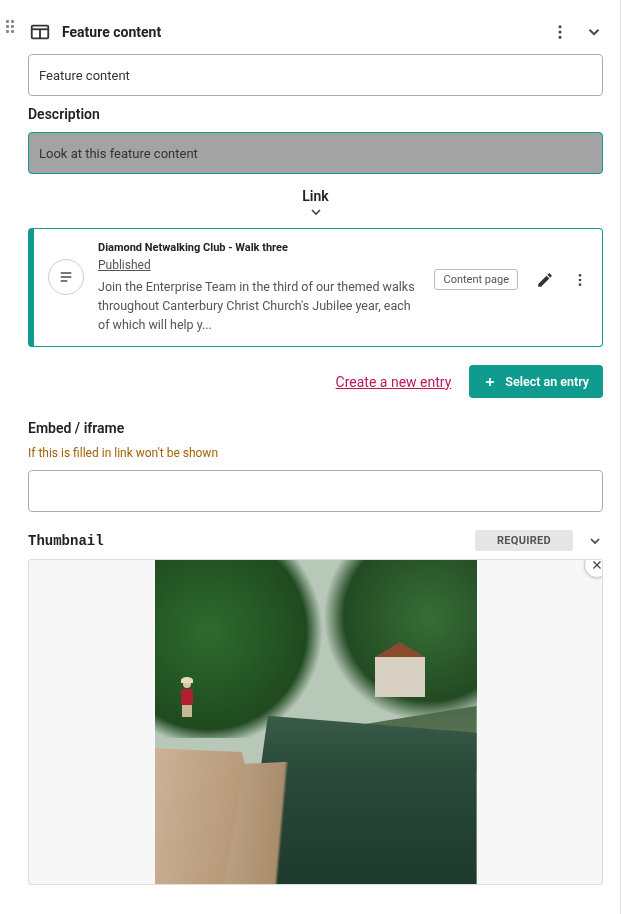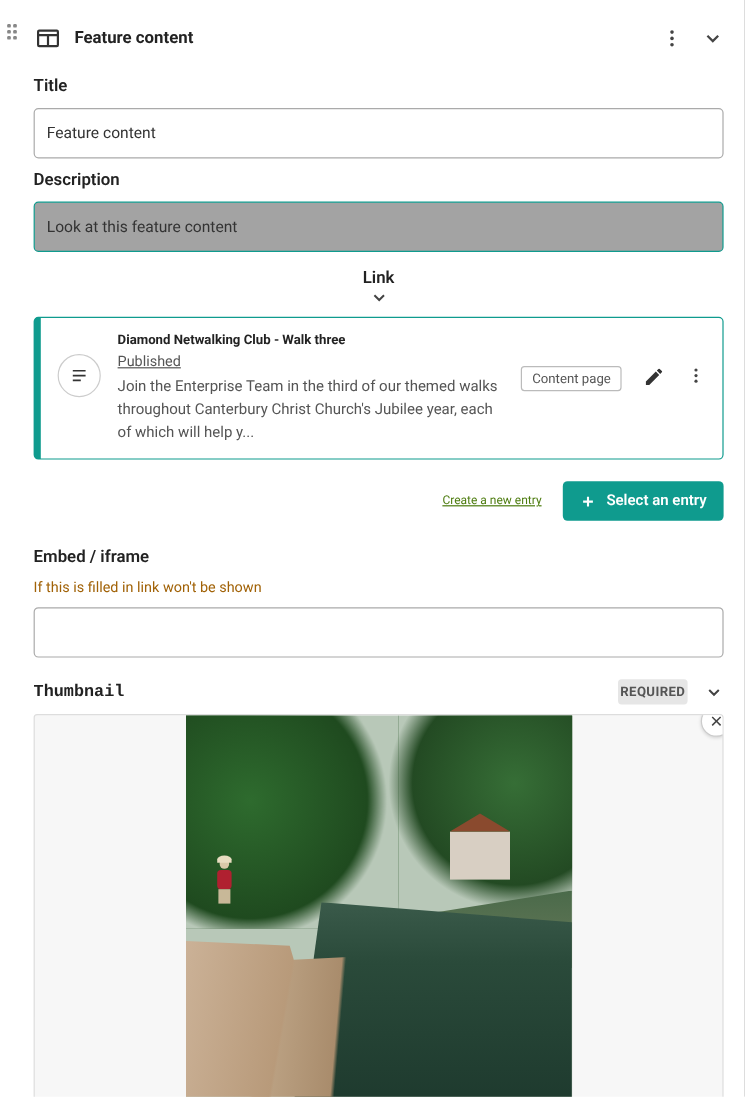--- a/index.html
+++ b/index.html
@@ -17,29 +17,29 @@
   .input { width:100%; height:42px; border:1px solid #aaa; border-radius:4px; padding:0 10px; font-size:13px; color:#333; outline:none;}
   .input.green { border-color:#0f9b8e; background:#a3a3a3; }
   .link-row { display:flex; align-items:center; justify-content:space-between; margin-top:14px; margin-bottom:8px;flex-direction:column; }
   .link-row .section-label { margin:0; }
   .entry-card { border:1px solid #0f9b8e; border-left:6px solid #0f9b8e; border-radius:4px; padding:12px 14px; display:flex; gap:14px; align-items:flex-start; }
   .entry-icon { width:36px; height:36px; border:1px solid #ccc; border-radius:50%; display:flex; align-items:center; justify-content:center; margin-top:18px; flex-shrink:0;}
   .entry-body { flex:1; }
   .entry-title { font-size:11px; font-weight:700; color:#222; }
   .entry-status { font-size:12px; color:#555; margin-top:4px;text-decoration:underline; }
   .entry-desc { font-size:12.5px; color:#555; margin-top:6px; line-height:1.5; max-width:320px;}
-  .entry-right { display:flex; align-items:flex-start; gap:18px; margin-top:28px; flex-shrink:0;}
+  .entry-right { display:flex; align-items:center; gap:18px; margin-top:28px; flex-shrink:0;}
   .badge { border:1px solid #bbb; border-radius:3px; padding:3px 8px; font-size:11px; color:#555; }
   .actions-row { display:flex; justify-content:flex-end; align-items:center; gap:18px; margin-top:18px; }
-  .link-text { font-size:10px; color:#4d7c0f; text-decoration:underline; cursor:pointer; }
+  .link-text { font-size:14px; color:#be185d; text-decoration:underline; cursor:pointer; }
   .btn-primary { background:#0f9b8e; color:#fff; border:none; border-radius:4px; padding:9px 14px; font-size:12.5px; font-weight:600; display:flex; align-items:center; gap:8px; cursor:pointer;}
   .btn-primary svg { flex-shrink:0; }
   .help { font-size:12px; color:#a16207; margin-top:4px;}
   .thumb-row { display:flex; justify-content:space-between; align-items:center; margin-top:18px; margin-bottom:8px;}
-  .req-badge { background:#e6e6e6; color:#555; font-size:11px; font-weight:700; padding:4px 2px; border-radius:3px; letter-spacing:.3px;}
+  .req-badge { background:#e6e6e6; color:#555; font-size:11px; font-weight:700; padding:4px 22px; border-radius:3px; letter-spacing:.3px;}
   .thumb-box { position:relative; border:1px solid #ddd; border-radius:3px; height:326px; background:#f7f7f7; display:flex; align-items:stretch; justify-content:center; overflow:hidden;}
   .thumb-close { position:absolute; right:-8px; top:-8px; width:26px; height:26px; border-radius:50%; background:#fff; border:1px solid #ccc; display:flex; align-items:center; justify-content:center; font-size:14px; color:#444; cursor:pointer; box-shadow:0 1px 3px rgba(0,0,0,0.15);}
   .thumb-img { width:322px; height:100%; position:relative; overflow:hidden;}
   .sky { position:absolute; inset:0; background:#b8c8b8; }
   .trees-left { position:absolute; left:0; top:0; width:55%; height:55%; background:radial-gradient(circle at 30% 40%, #2e6b2e 0%, #1f4a1f 60%, transparent 70%), radial-gradient(circle at 10% 15%, #2a5a2a 0%, transparent 60%);}
   .trees-right { position:absolute; right:0; top:0; width:50%; height:50%; background:radial-gradient(circle at 70% 35%, #366e36 0%, #234a23 55%, transparent 68%), radial-gradient(circle at 95% 20%, #2c5a2c 0%, transparent 55%);}
   .house { position:absolute; right:16%; top:30%; width:50px; height:40px; background:#d8cfc3; }
   .house::before { content:""; position:absolute; top:-15px; left:0; width:0; height:0; border-left:25px solid transparent; border-right:25px solid transparent; border-bottom:15px solid #8a4a2e;}
   .path { position:absolute; left:0; bottom:0; width:60%; height:60%; background:linear-gradient(100deg, #cdb49a 0%, #b89a7a 45%, transparent 46%); clip-path: polygon(0 30%, 45% 32%, 65% 100%, 0 100%);}
   .wall { position:absolute; left:0; bottom:0; width:100%; height:55%; background:linear-gradient(95deg, transparent 0%, transparent 20%, #bfa688 21%, #a98c6c 40%, transparent 41%); clip-path: polygon(0 35%, 55% 30%, 100% 48%, 100% 100%, 0 100%);}
@@ -86,21 +86,20 @@
           </svg>
       </span>
       <span class="ico-btn">
         <svg width="18" height="18" viewBox="0 0 24 24" fill="none" stroke="#444" stroke-width="2.5">
             <polyline points="6 9 12 15 18 9"></polyline>
           </svg>
       </span>
     </div>
   </div>
 
-  <div class="section-label">Title</div>
   <input class="input" value="Feature content" style="">
 
   <div class="section-label">Description</div>
   <input class="input green" value="Look at this feature content" style="">
 
   <div class="link-row">
     <div class="section-label">Link</div>
     <span class="ico-btn">
       <svg width="16" height="16" viewBox="0 0 24 24" fill="none" stroke="#444" stroke-width="2.5">
           <polyline points="6 9 12 15 18 9"></polyline>

